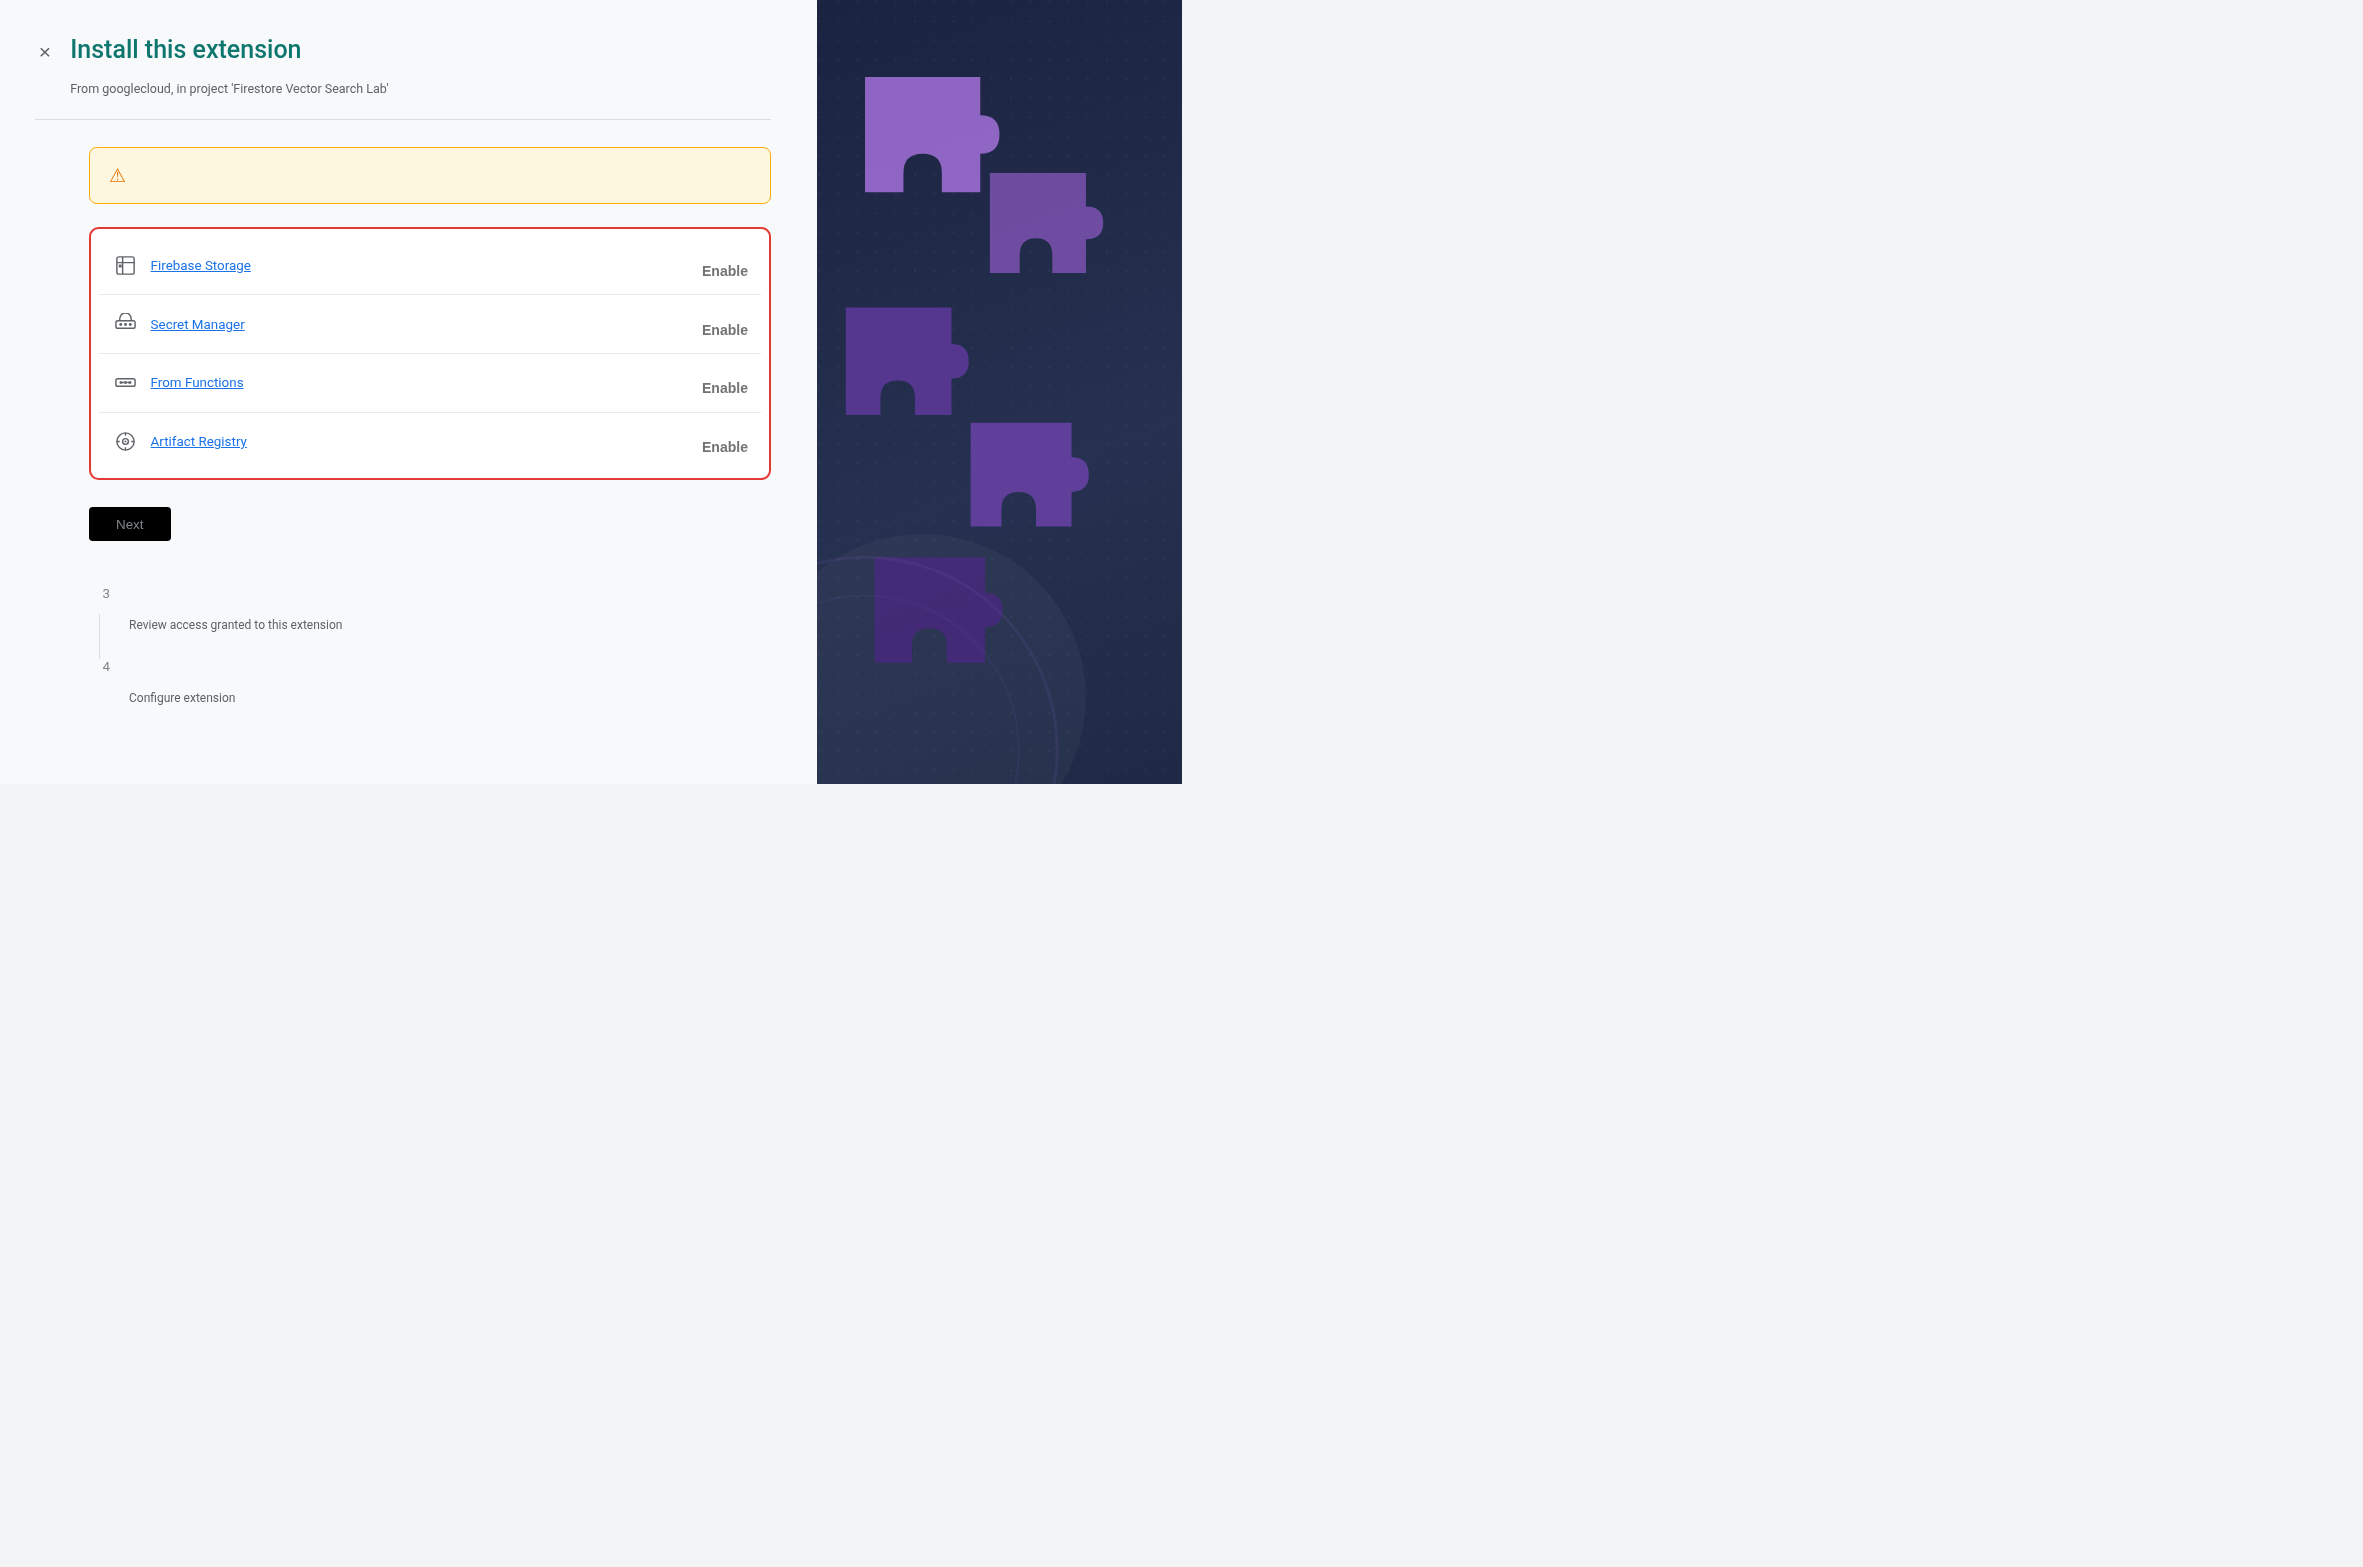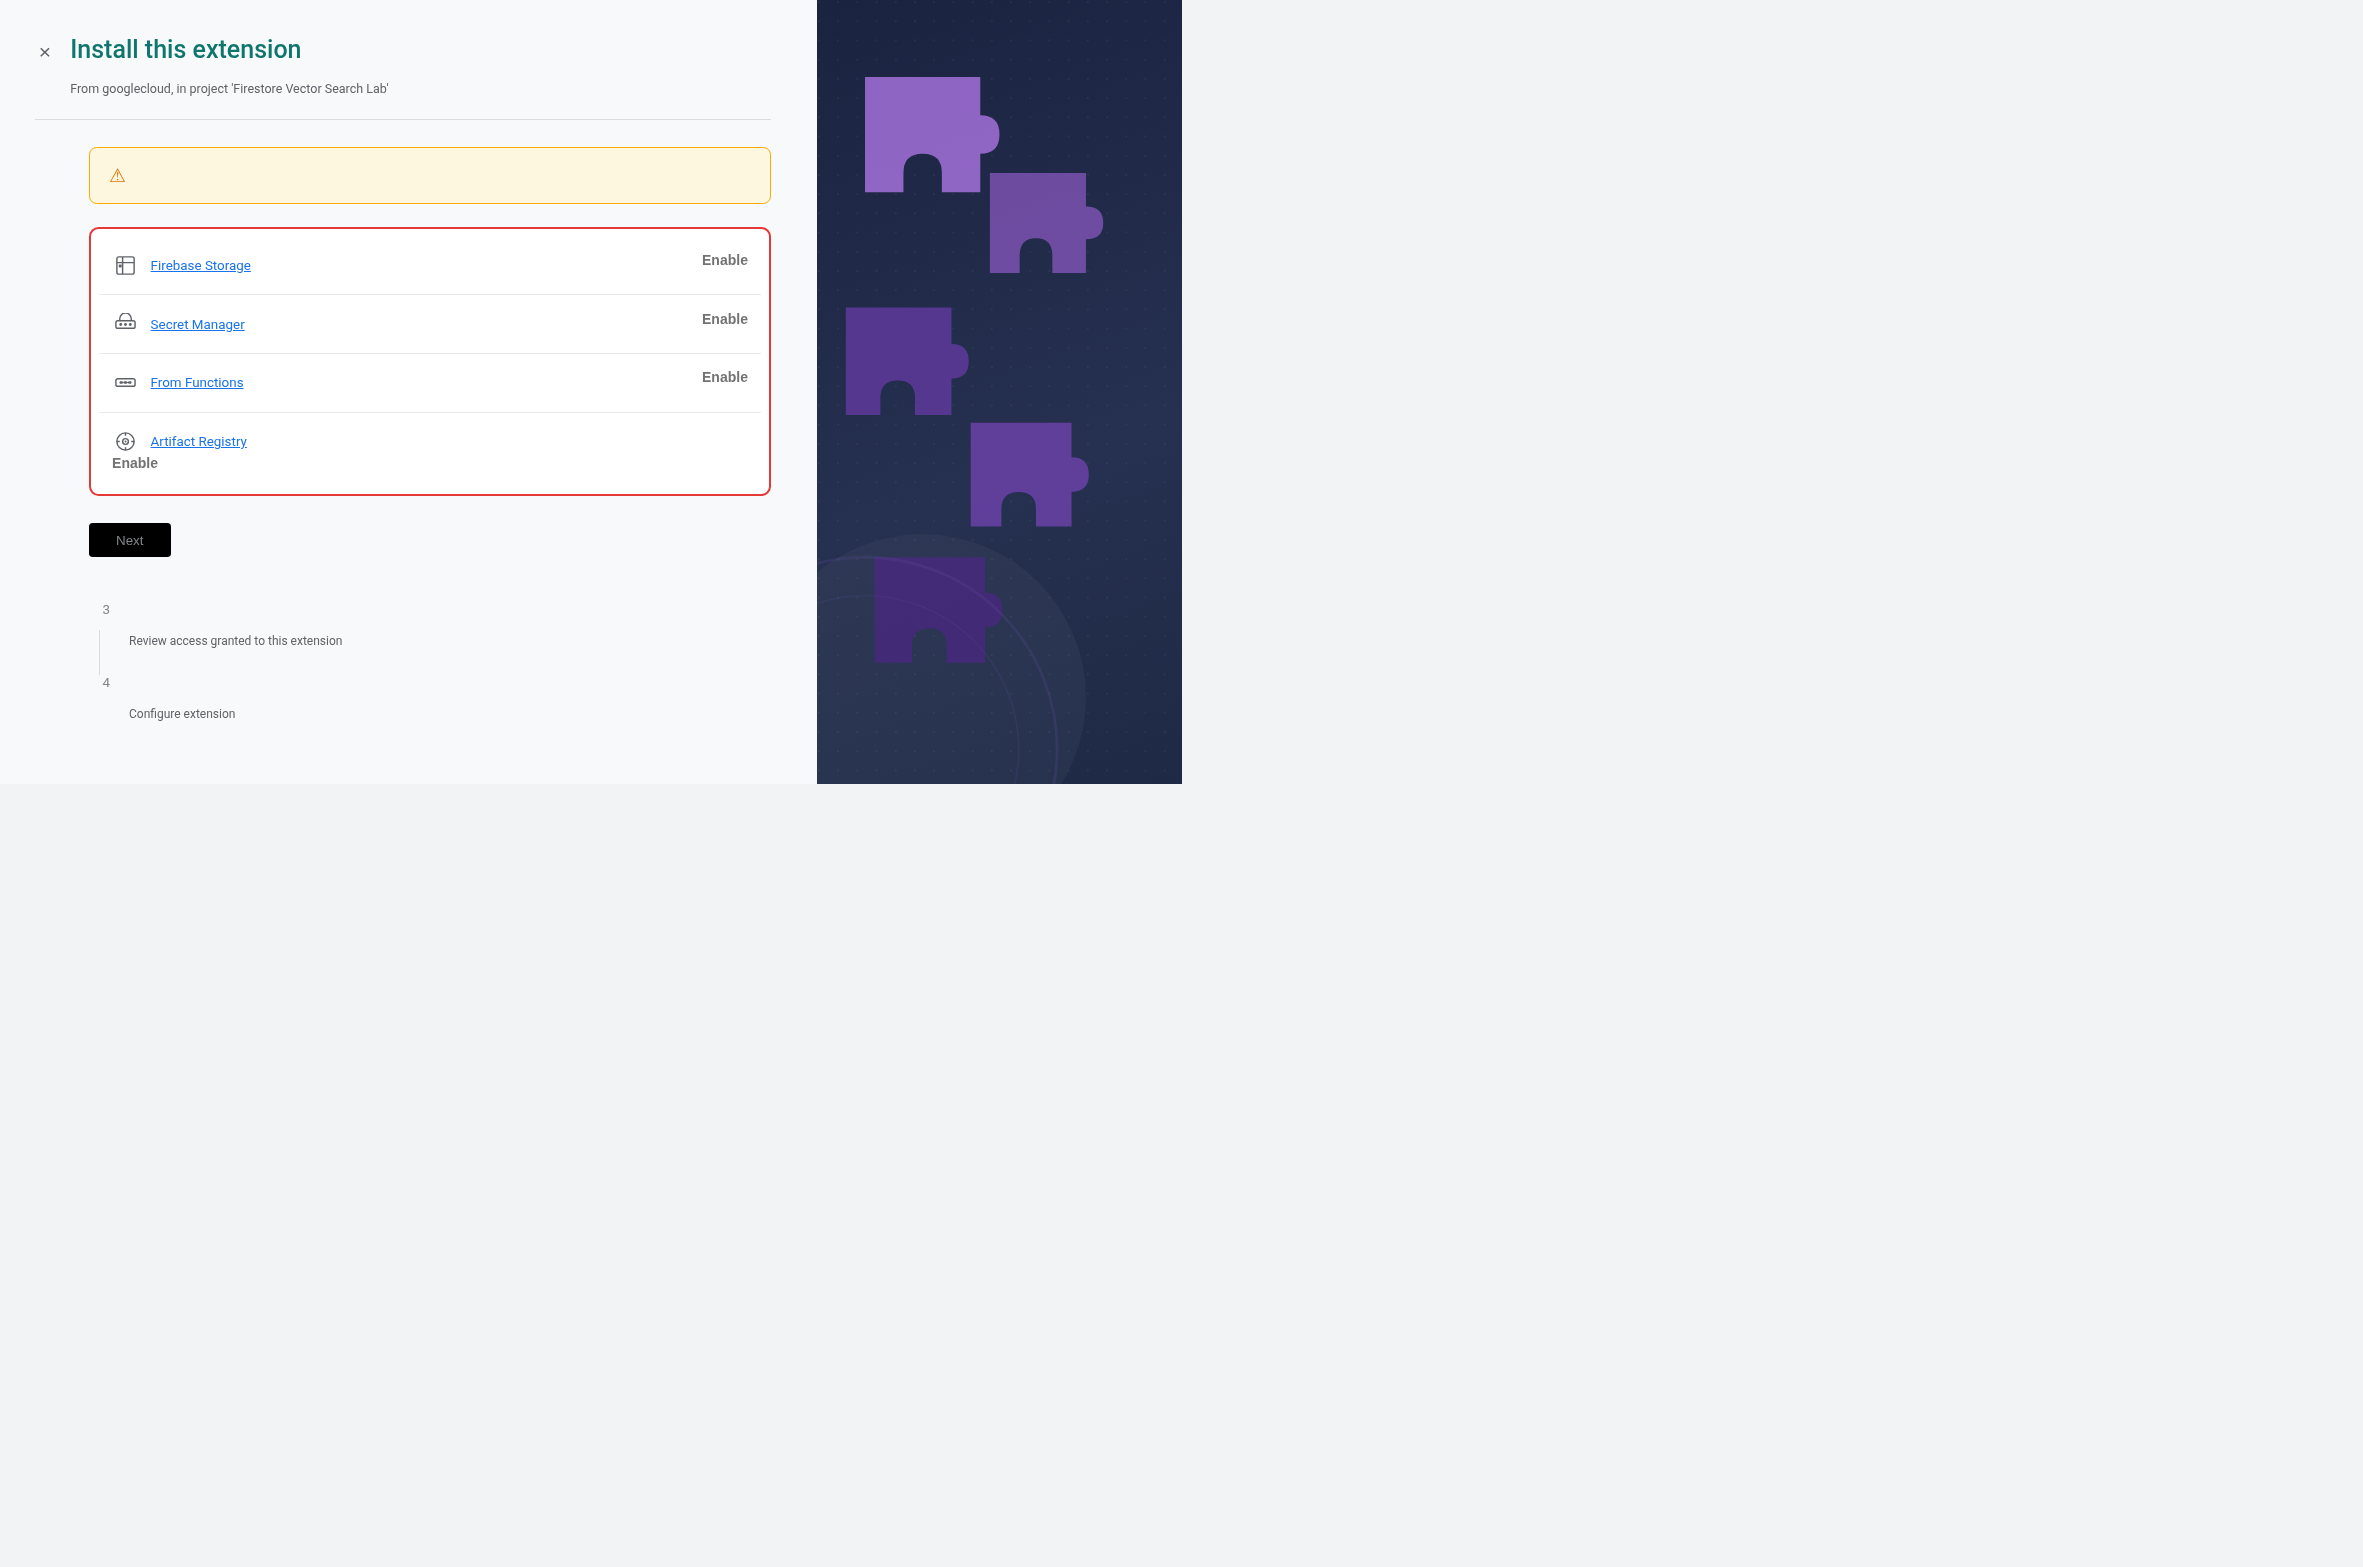--- a/index.html
+++ b/index.html
@@ -87,28 +87,28 @@
     .services-box {
       border: 2.9px solid #e53935;
       border-radius: 9.6px;
       background: #fff;
       padding: 7.7px;
       margin-bottom: 27px;
     }
 
     .service-row {
       display: flex;
-      align-items: flex-start;
+      align-items: flex-end;
       justify-content: space-between;
       padding: 15.4px 13.4px;
       border-bottom: 1px solid #e8eaed;
+      gap: 24px;
     }
     .service-row:last-child {
       border-bottom: none;
-      flex-direction: column;
     }
     .service-left {
       display: flex;
       align-items: center;
       gap: 11.5px;
     }
     .service-icon {
       width: 27px;
       height: 27px;
       display: flex;

